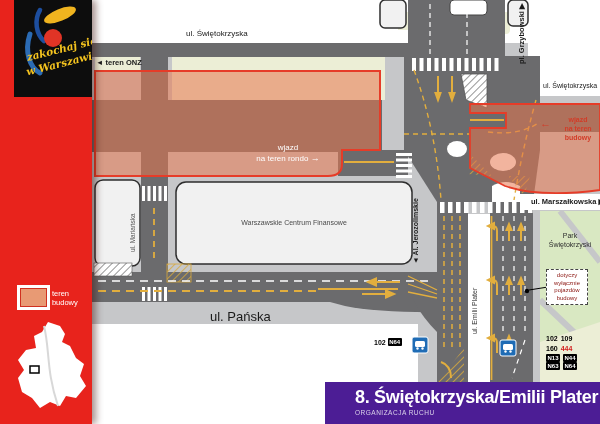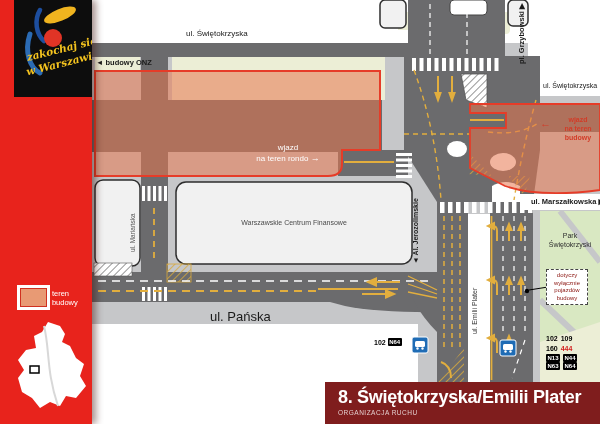--- a/index.html
+++ b/index.html
@@ -21,21 +21,21 @@
   #legend-label{color:#fff;font-size:7.5px;}
   
   #wjazd-west{left:232px;top:143px;width:112px;text-align:center;color:#fff;font-size:8px;line-height:10px;}
   #wjazd-west-arrow{font-size:9px;}
   #wjazd-east{left:557px;top:115px;width:42px;text-align:center;color:#d23c28;font-size:7px;font-weight:bold;line-height:9px;}
   #wjazd-east-arrow{left:540px;top:117px;color:#d23c28;font-size:11px;font-weight:bold;}
   #notice-box{left:546px;top:269px;width:40px;background:#fff;border:1px dashed #444;color:#8b1510;font-size:6px;line-height:7.5px;text-align:center;padding:2px 0;}
   #park-label{left:543px;top:232px;width:54px;text-align:center;font-size:7px;color:#2d2d2d;line-height:8.5px;}
   #wcf-label{left:196px;top:219px;width:196px;text-align:center;font-size:7px;color:#4a4a4a;}
   
-  #title-bar{left:325px;top:382px;width:275px;height:42px;background:#7f1d1d;color:#fff;padding-left:13px;box-sizing:border-box;}
+  #title-bar{left:325px;top:382px;width:275px;height:42px;background:#4c1d95;color:#fff;padding-left:30px;box-sizing:border-box;}
   #title-bar h1{margin:5px 0 0 0;font-size:18px;letter-spacing:-0.3px;}
   #title-bar div{font-size:6.5px;color:rgba(255,255,255,.78);letter-spacing:.5px;margin-top:1px;}
   
   #bus-west{left:374px;top:338px;display:flex;gap:2px;align-items:center;font-size:7px;font-weight:bold;}
   #bus-east-list{left:546px;top:334px;font-size:7px;font-weight:bold;line-height:10px;}
 </style>
 </head>
 <body>
 
 <svg id="map-svg" width="600" height="424" viewBox="0 0 600 424">
@@ -225,21 +225,21 @@
   <g>
     <rect x="500" y="340" width="16" height="16" rx="2" fill="#1f6cb5" stroke="#fff" stroke-width="1"></rect>
     <rect x="503" y="344" width="10" height="6" rx="1.5" fill="#fff"></rect>
     <circle cx="505.5" cy="351.5" r="1.2" fill="#fff"></circle>
       <circle cx="510.5" cy="351.5" r="1.2" fill="#fff"></circle>
   </g>
 </svg>
 
 <div class="lbl" style="left:186px;top:29px;font-size:8px;">ul. Świętokrzyska</div>
 <div class="lbl" style="left:543px;top:82px;font-size:7px;">ul. Świętokrzyska</div>
-<div class="lbl bold" style="left:96px;top:58px;font-size:7.5px;">◄ budowy ONZ</div>
+<div class="lbl bold" style="left:96px;top:58px;font-size:7.5px;">◄ teren ONZ</div>
 <div class="vlbl bold" style="left:517px;top:64px;font-size:7.5px;">pl. Grzybowski ▶</div>
 <div class="lbl bold" style="left:531px;top:197px;font-size:7.5px;">ul. Marszałkowska ▶</div>
 <div class="vlbl" style="left:129px;top:252px;font-size:6.5px;color:#555;">ul. Mariańska</div>
 <div class="vlbl bold" style="left:412px;top:264px;font-size:7px;">◄ Al. Jerozolimskie</div>
 <div class="vlbl" style="left:471px;top:334px;font-size:7px;color:#333;">ul. Emilii Plater</div>
 <div class="lbl" style="left:210px;top:309px;font-size:13px;">ul. Pańska</div>
 
 <div class="lbl" id="wcf-label">Warszawskie Centrum Finansowe</div>
 
 <div class="abs" id="park-label">

